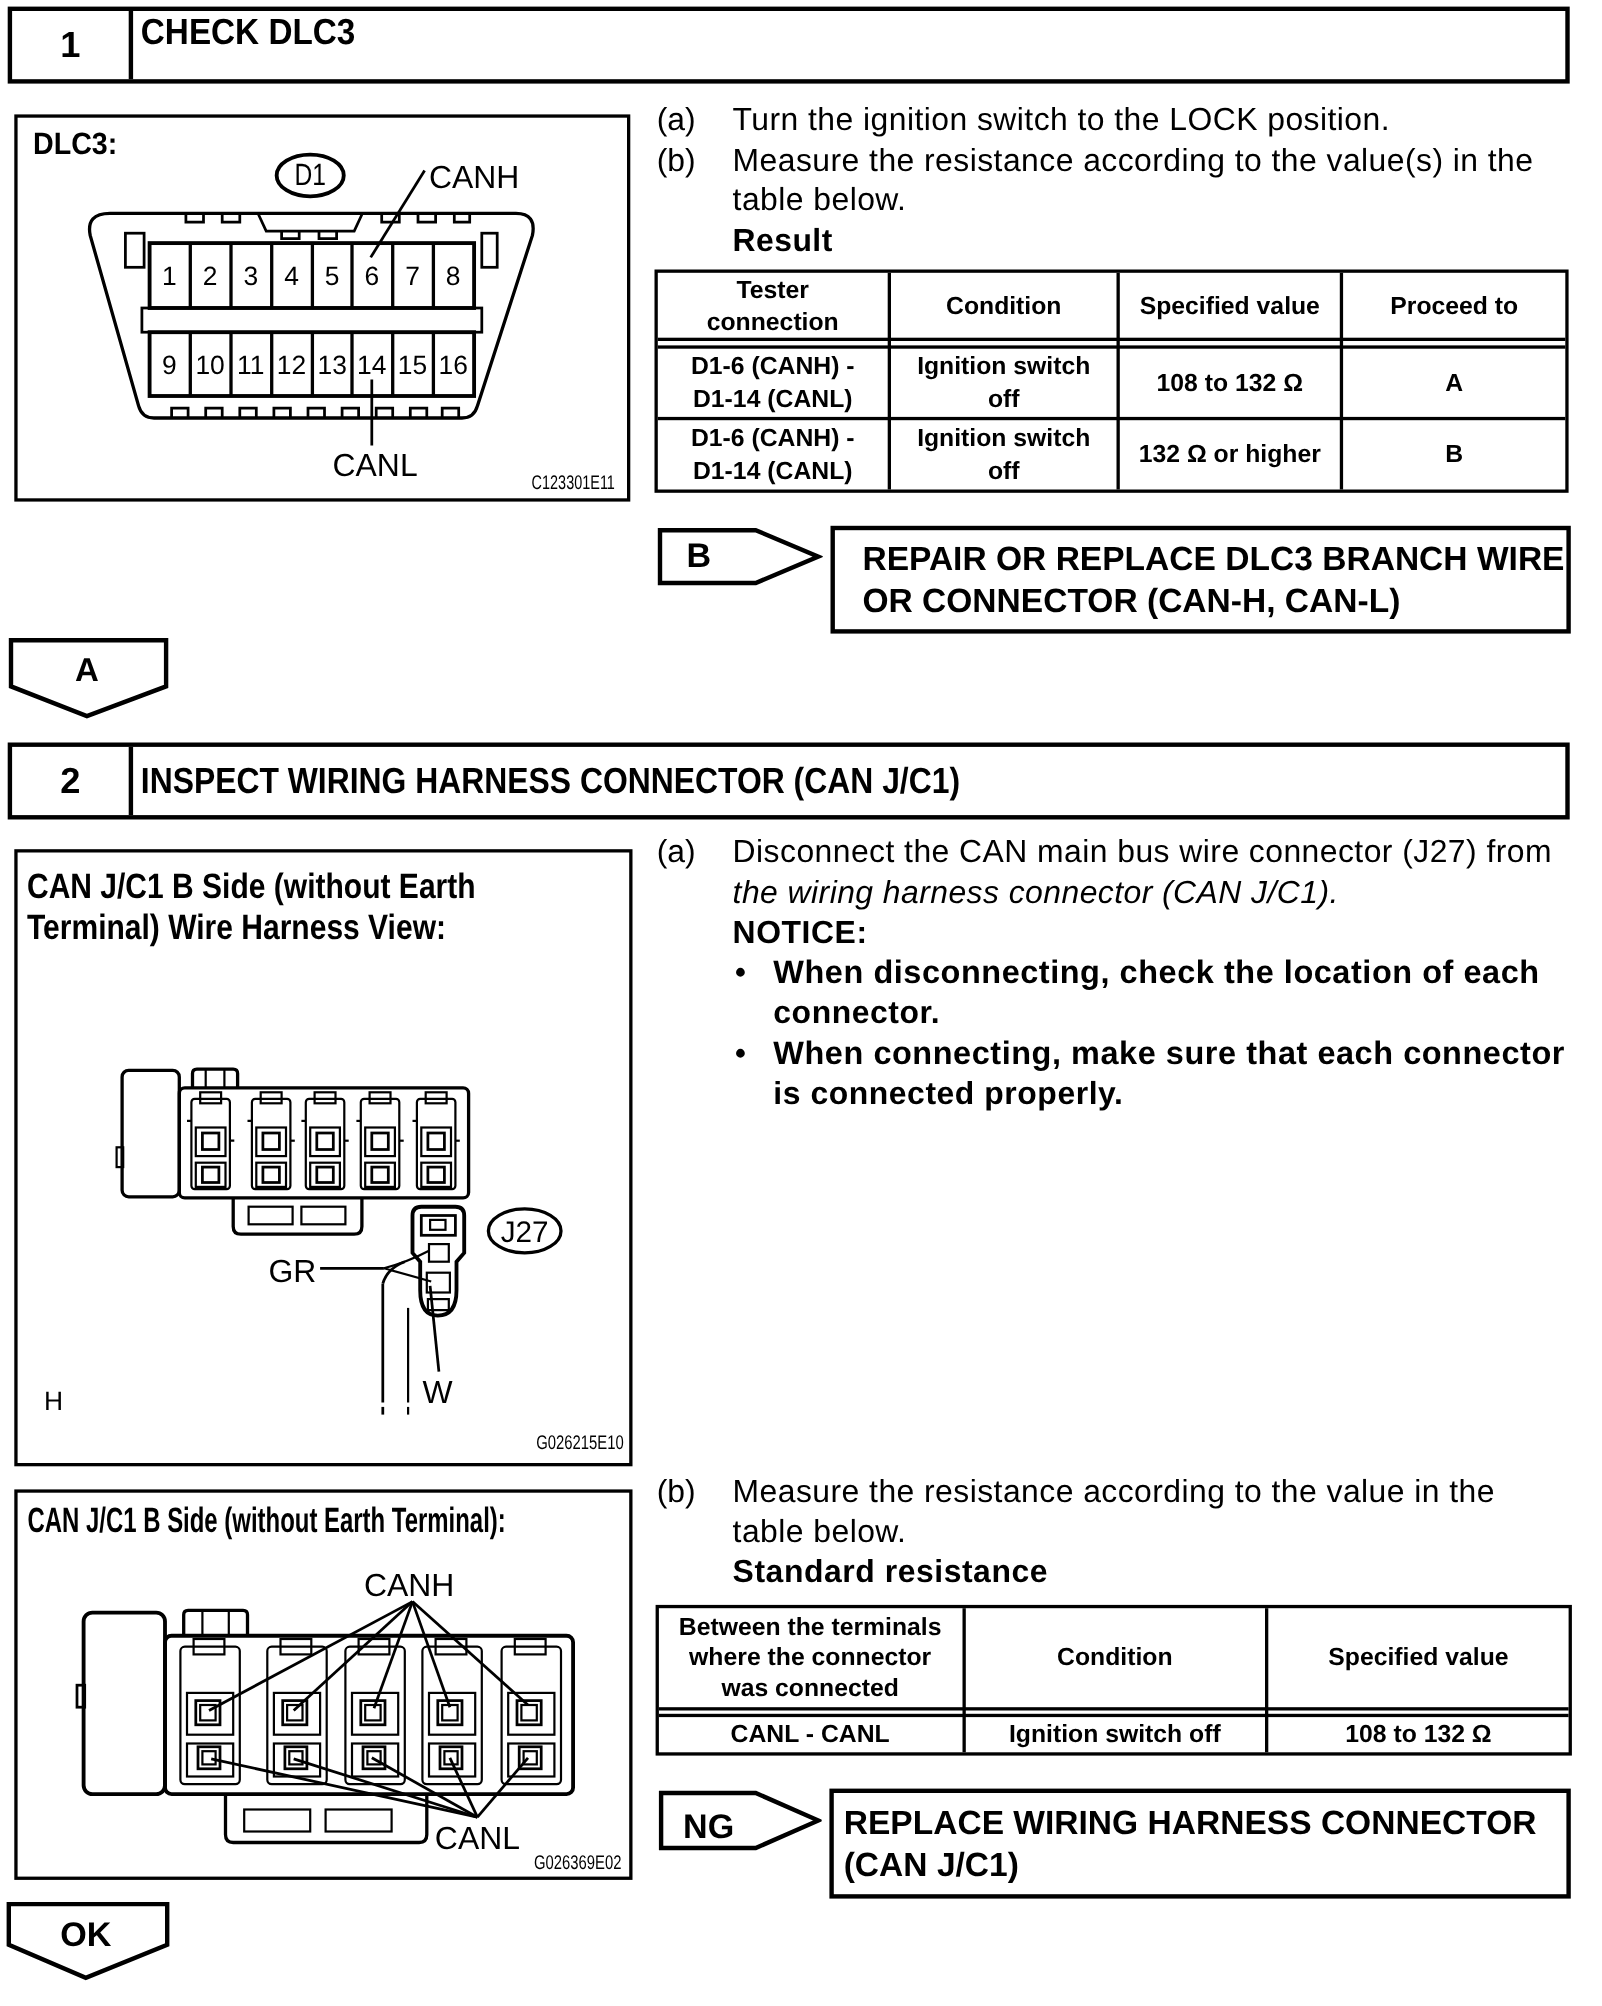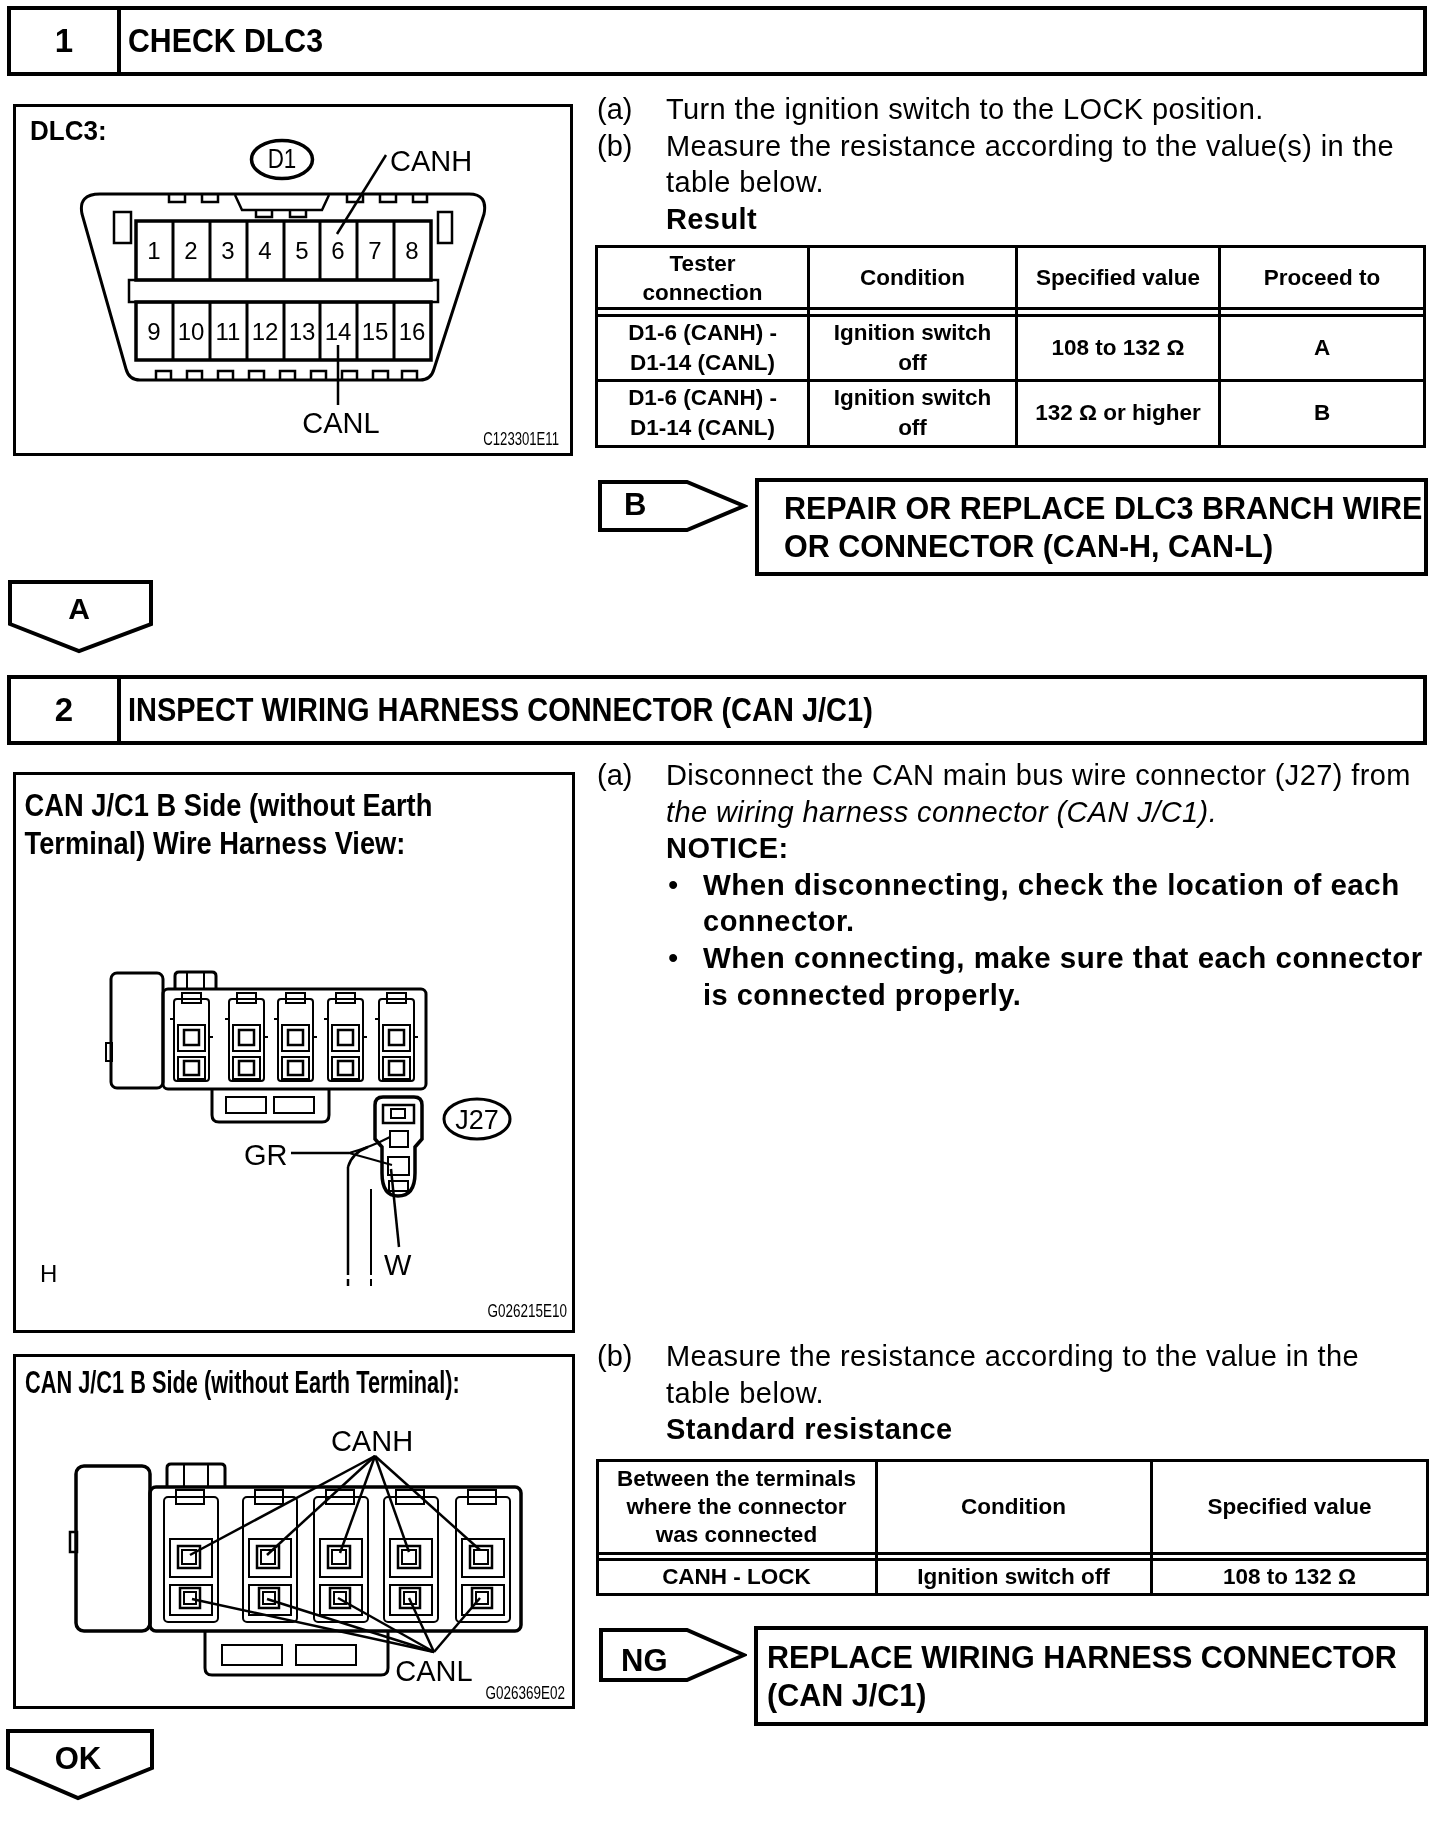--- a/index.html
+++ b/index.html
@@ -12,21 +12,21 @@
 svg text{font-family:"Liberation Sans",sans-serif;}
 .cell{position:absolute;display:flex;align-items:center;justify-content:center;text-align:center;font-weight:bold;font-size:22.5px;}
 </style>
 </head>
 <body>
 
 <div class="abs" style="left:7px;top:6px;width:1420px;height:70px;border:4px solid #000;box-sizing:border-box;">
 
   <div class="abs" style="left:0;top:0;width:106px;height:62px;border-right:4px solid #000;display:flex;align-items:center;justify-content:center;font-size:33px;font-weight:bold;">1</div>
 
-  <div class="abs" style="left:117px;top:0;height:62px;display:flex;align-items:center;">
+  <div class="abs" style="left:117px;top:0;height:62px;display:flex;align-items:flex-start;">
       <span class="sx b" style="font-size:33px;transform:scaleX(0.917);">CHECK DLC3</span>
     </div>
 </div>
 
 <div class="abs" style="left:13px;top:104px;width:560px;height:352px;border:3px solid #000;box-sizing:border-box;">
 <svg width="554" height="346" viewBox="0 0 554 346">
 
   <text x="14" y="33" font-size="28" font-weight="bold" transform="scale(0.93,1)" style="transform-origin:14px 33px;">DLC3:</text>
 
   <ellipse cx="266" cy="52.5" rx="30.5" ry="19" fill="none" stroke="#000" stroke-width="3.5"></ellipse>
@@ -394,21 +394,21 @@
 
   <div class="abs" style="left:0;top:90px;width:827px;height:3px;background:#000;"></div>
   <div class="abs" style="left:0;top:96px;width:827px;height:2.5px;background:#000;"></div>
 
   <div class="cell" style="left:0;top:0;width:275px;height:90px;line-height:28px;">Between the terminals<br>where the connector<br>was connected</div>
 
   <div class="cell" style="left:278px;top:0;width:273px;height:90px;">Condition</div>
 
   <div class="cell" style="left:554px;top:0;width:273px;height:90px;">Specified value</div>
 
-  <div class="cell" style="left:0;top:98px;width:275px;height:33px;">CANH - LOCK</div>
+  <div class="cell" style="left:0;top:98px;width:275px;height:33px;">CANL - CANL</div>
   <div class="cell" style="left:278px;top:98px;width:273px;height:33px;">Ignition switch off</div>
   <div class="cell" style="left:554px;top:98px;width:273px;height:33px;">108 to 132 Ω</div>
 </div>
 
 <svg class="abs" style="left:597px;top:1624px;" width="150" height="61" viewBox="0 0 150 61">
   <polygon points="4,6 90,6 147,31 90,56 4,56" fill="#fff" stroke="#000" stroke-width="4"></polygon>
   <text x="24" y="47" font-size="31" font-weight="bold">NG</text>
 </svg>
 
 <div class="abs" style="left:754px;top:1626px;width:674px;height:100px;border:4.5px solid #000;box-sizing:border-box;display:flex;align-items:center;">

